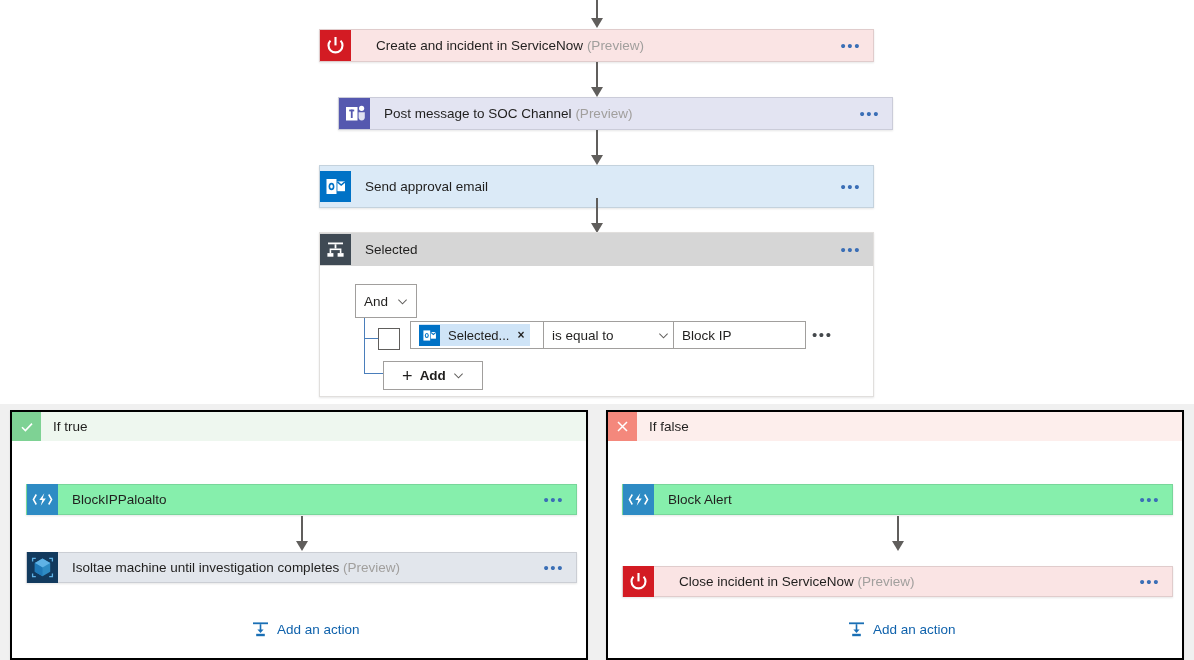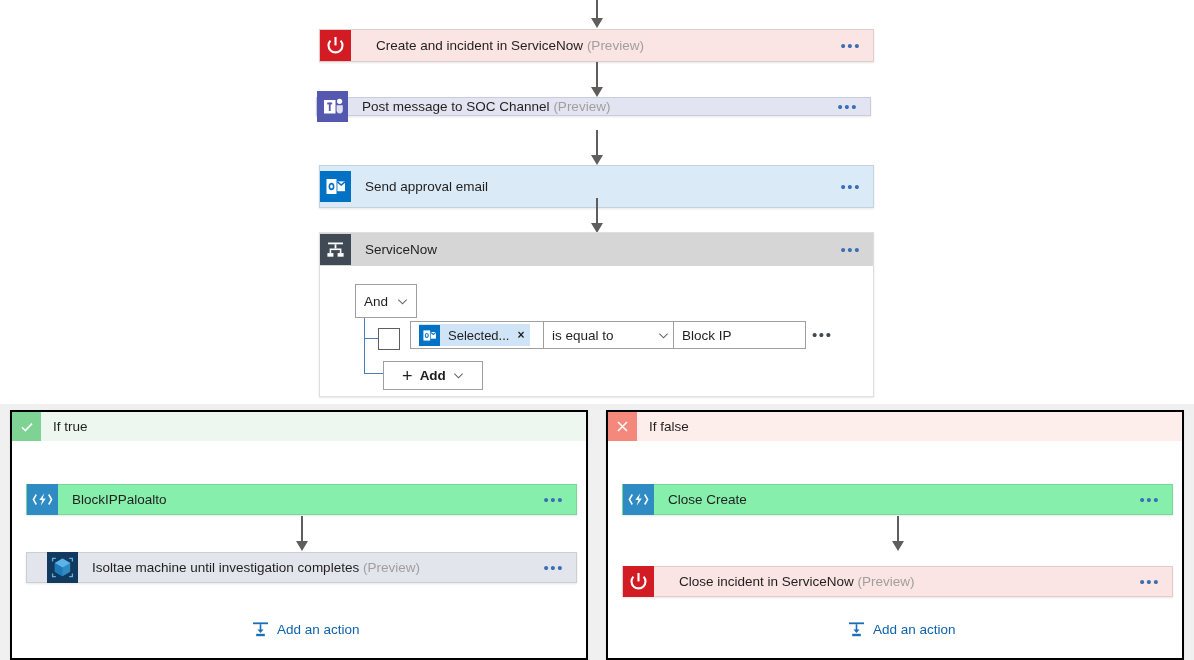--- a/index.html
+++ b/index.html
@@ -96,21 +96,21 @@
     letter-spacing: 1.6px;
     line-height: 1;
     user-select: none;
   }
 
   
   .card.servicenow { background: #fae4e4; gap: 11px; }
   .card.teams      { background: #e3e4f2; }
   .card.outlook    { background: #dbeaf7; }
   .card.func       { background: #86efac; }
-  .card.defender   { background: #e2e6ec; padding-left: 20px; }
+  .card.defender   { background: #e2e6ec; }
 
   
   .isq {
     width: 31px;
     height: 31px;
     display: block;
   }
 
   
   #condition-card {
@@ -339,21 +339,21 @@
       <span class="preview">(Preview)</span>
     </div>
     <div class="ellipsis">•••</div>
   </div>
 
   <div class="connector" style="left:587px; top:62px; height:35px;">
     <div class="stem"></div>
       <div class="head"></div>
   </div>
 
-  <div class="card teams" style="left:316px; top:97px; width:555px; height:19px;">
+  <div class="card teams" style="left:338px; top:97px; width:555px; height:33px;">
     <div class="icon-box">
       <svg class="isq" viewBox="0 0 31 31">
         <rect width="31" height="31" fill="#5558af"></rect>
         <rect x="7" y="9" width="11.5" height="13.5" fill="#ffffff"></rect>
         <rect x="10.2" y="11.6" width="5" height="1.8" fill="#5558af"></rect>
         <rect x="11.85" y="11.6" width="1.8" height="8.4" fill="#5558af"></rect>
         <circle cx="22.6" cy="10.3" r="2.6" fill="#ffffff"></circle>
         <path d="M19.6 14.2h6.2v5.1a3.1 3.1 0 0 1-6.2 0z" fill="#ffffff" opacity="0.82"></path>
       </svg>
     </div>
@@ -399,21 +399,21 @@
           <rect width="31" height="31" fill="#3f4a54"></rect>
           <rect x="8" y="8.5" width="15" height="1.8" fill="#ffffff"></rect>
           <rect x="14.6" y="10.3" width="1.8" height="4.2" fill="#ffffff"></rect>
           <rect x="9.6" y="14.5" width="11.8" height="1.6" fill="#ffffff"></rect>
           <rect x="9.6" y="16.1" width="1.6" height="3" fill="#ffffff"></rect>
           <rect x="19.8" y="16.1" width="1.6" height="3" fill="#ffffff"></rect>
           <rect x="7.4" y="19.1" width="6" height="3.6" fill="#ffffff"></rect>
           <rect x="17.6" y="19.1" width="6" height="3.6" fill="#ffffff"></rect>
         </svg>
       </div>
-      <div class="title">ServiceNow</div>
+      <div class="title">Selected</div>
       <div class="ellipsis">•••</div>
     </div>
 
     <div id="condition-body">
 
       <div class="tree-line" style="left:44px; top:46px; width:1.4px; height:62px;"></div>
       <div class="tree-line" style="left:44px; top:72px; width:14px; height:1.4px;"></div>
       <div class="tree-line" style="left:44px; top:107px; width:19px; height:1.4px;"></div>
 
       <div id="and-select" class="ms-box">
@@ -540,21 +540,21 @@
     <div class="card func" style="left:14px; top:72px; width:551px; height:31px;">
       <div class="icon-box">
         <svg class="isq" viewBox="0 0 31 31">
           <rect width="31" height="31" fill="#2e8bc4"></rect>
           <path d="M9.3 10.5 L6.4 15.5 L9.3 20.5" fill="none" stroke="#ffffff" stroke-width="1.5"></path>
           <path d="M21.7 10.5 L24.6 15.5 L21.7 20.5" fill="none" stroke="#ffffff" stroke-width="1.5"></path>
           <path d="M17.3 9.2 L12.3 16.1 L15.4 16.1 L13.7 21.8 L18.8 14.6 L15.6 14.6 Z" fill="#ffffff"></path>
         </svg>
       </div>
       <div class="title">
-        <span>Close Create</span>
+        <span>Block Alert</span>
         <span class="preview"></span>
       </div>
       <div class="ellipsis">•••</div>
     </div>
 
     <div class="connector" style="left:280px; top:104px; height:35px;">
       <div class="stem"></div>
         <div class="head"></div>
     </div>
 

